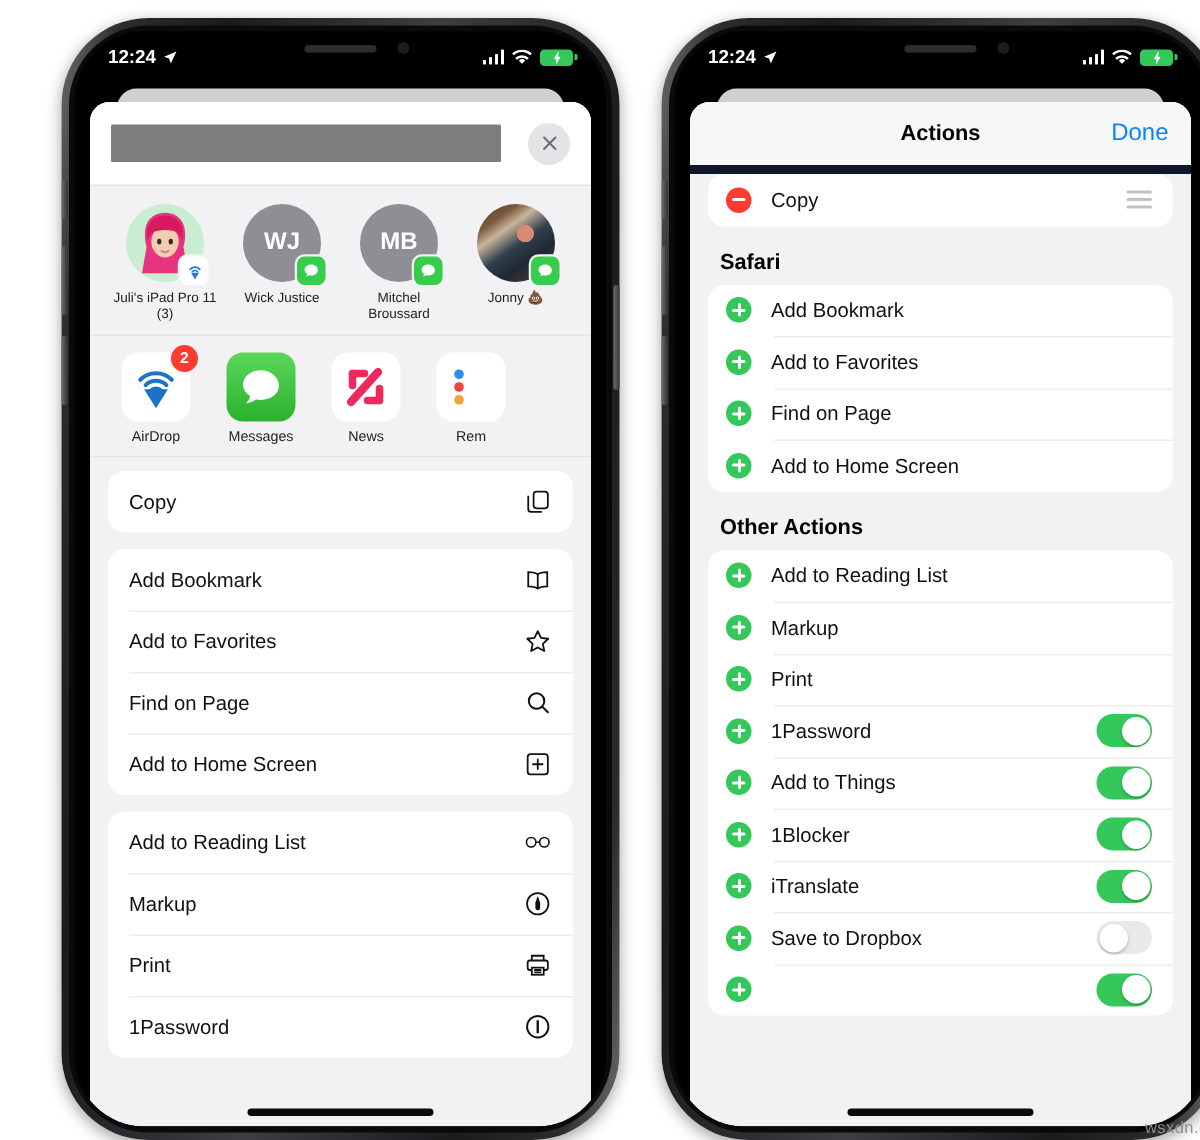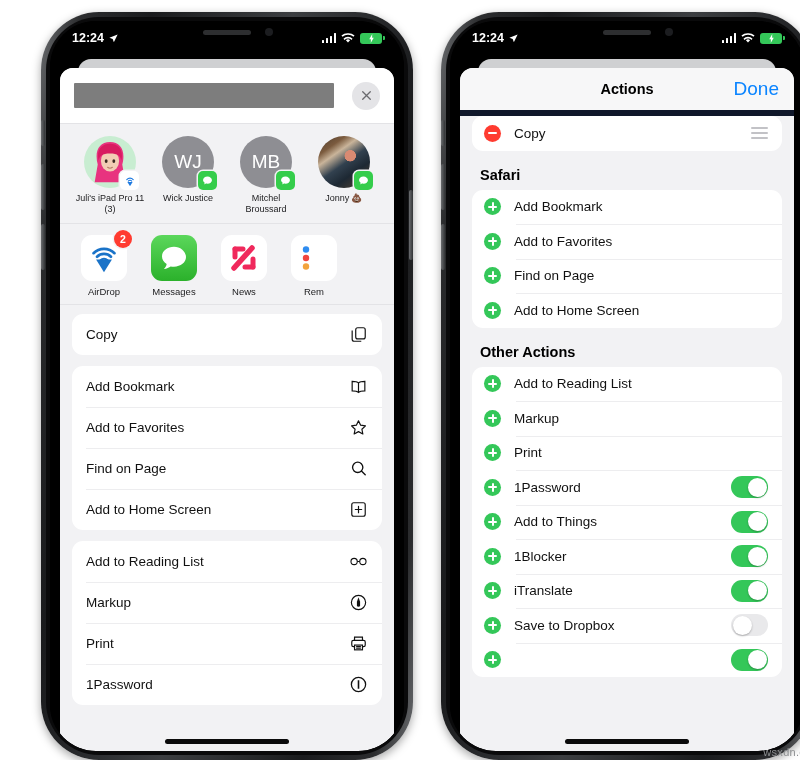--- a/index.html
+++ b/index.html
@@ -114,21 +114,21 @@
 
   .contacts-row {
     background:#f2f2f4; display:flex; gap: 6px;
     padding: 12px 14px 8px 14px; border-bottom:1px solid #e3e3e6;
   }
   .contact { width: 72px; text-align:center; }
   .avatar-wrap { position:relative; width:52px;height:52px;margin:0 auto 5px; }
   .avatar {
     width:52px;height:52px;border-radius:50%;
     display:flex;align-items:center;justify-content:center;
-    color:#fff; font-size:19px; font-weight:400; overflow:hidden;
+    color:#fff; font-size:16px; font-weight:700; overflow:hidden;
     background:#8e8e93;
   }
   .avatar.memoji { background:#c8edd1; }
   .avatar.photo {
     background:
       radial-gradient(circle at 62% 38%, #d98a72 0 12%, transparent 13%),
       linear-gradient(145deg,#4b3a2e 0%,#7b5b3e 22%,#c9b49a 34%,#32414f 52%,#1d2833 70%,#5a4632 100%);
   }
   .memoji-face {
     position:relative; width:46px; height:46px;
@@ -176,21 +176,21 @@
   .act-label{ flex:1; font-size:13.5px; color:#111; }
   .act-icon{ width:20px;height:20px; display:flex;align-items:center;justify-content:center; }
   .act-icon svg{ width:19px;height:19px; }
 
   
   .nav-head {
     height: 48px; background:#f7f7f8; border-bottom:6px solid #0f172a;
     display:flex; align-items:center; justify-content:center; position:relative;
   }
   .nav-title { font-size:14.5px; font-weight:bold; color:#000; }
-  .nav-done { position:absolute; right:15px; font-size:19px; color:#0a84ff; }
+  .nav-done { position:absolute; right:15px; font-size:16px; color:#0a84ff; }
   .sec-title {
     font-size:14.5px; font-weight:bold; color:#000;
     padding: 16px 20px 7px 20px;
   }
   .edit-group { background:#fff; border-radius:11px; margin: 0 12px; overflow:hidden; }
   .edit-row { height: 34.5px; display:flex; align-items:center; padding-left:12px; padding-right:14px; position:relative; }
   .edit-row + .edit-row:before{
     content:""; position:absolute; left:44px; right:0; top:0; height:1px; background:#ededef;
   }
   .circ {

